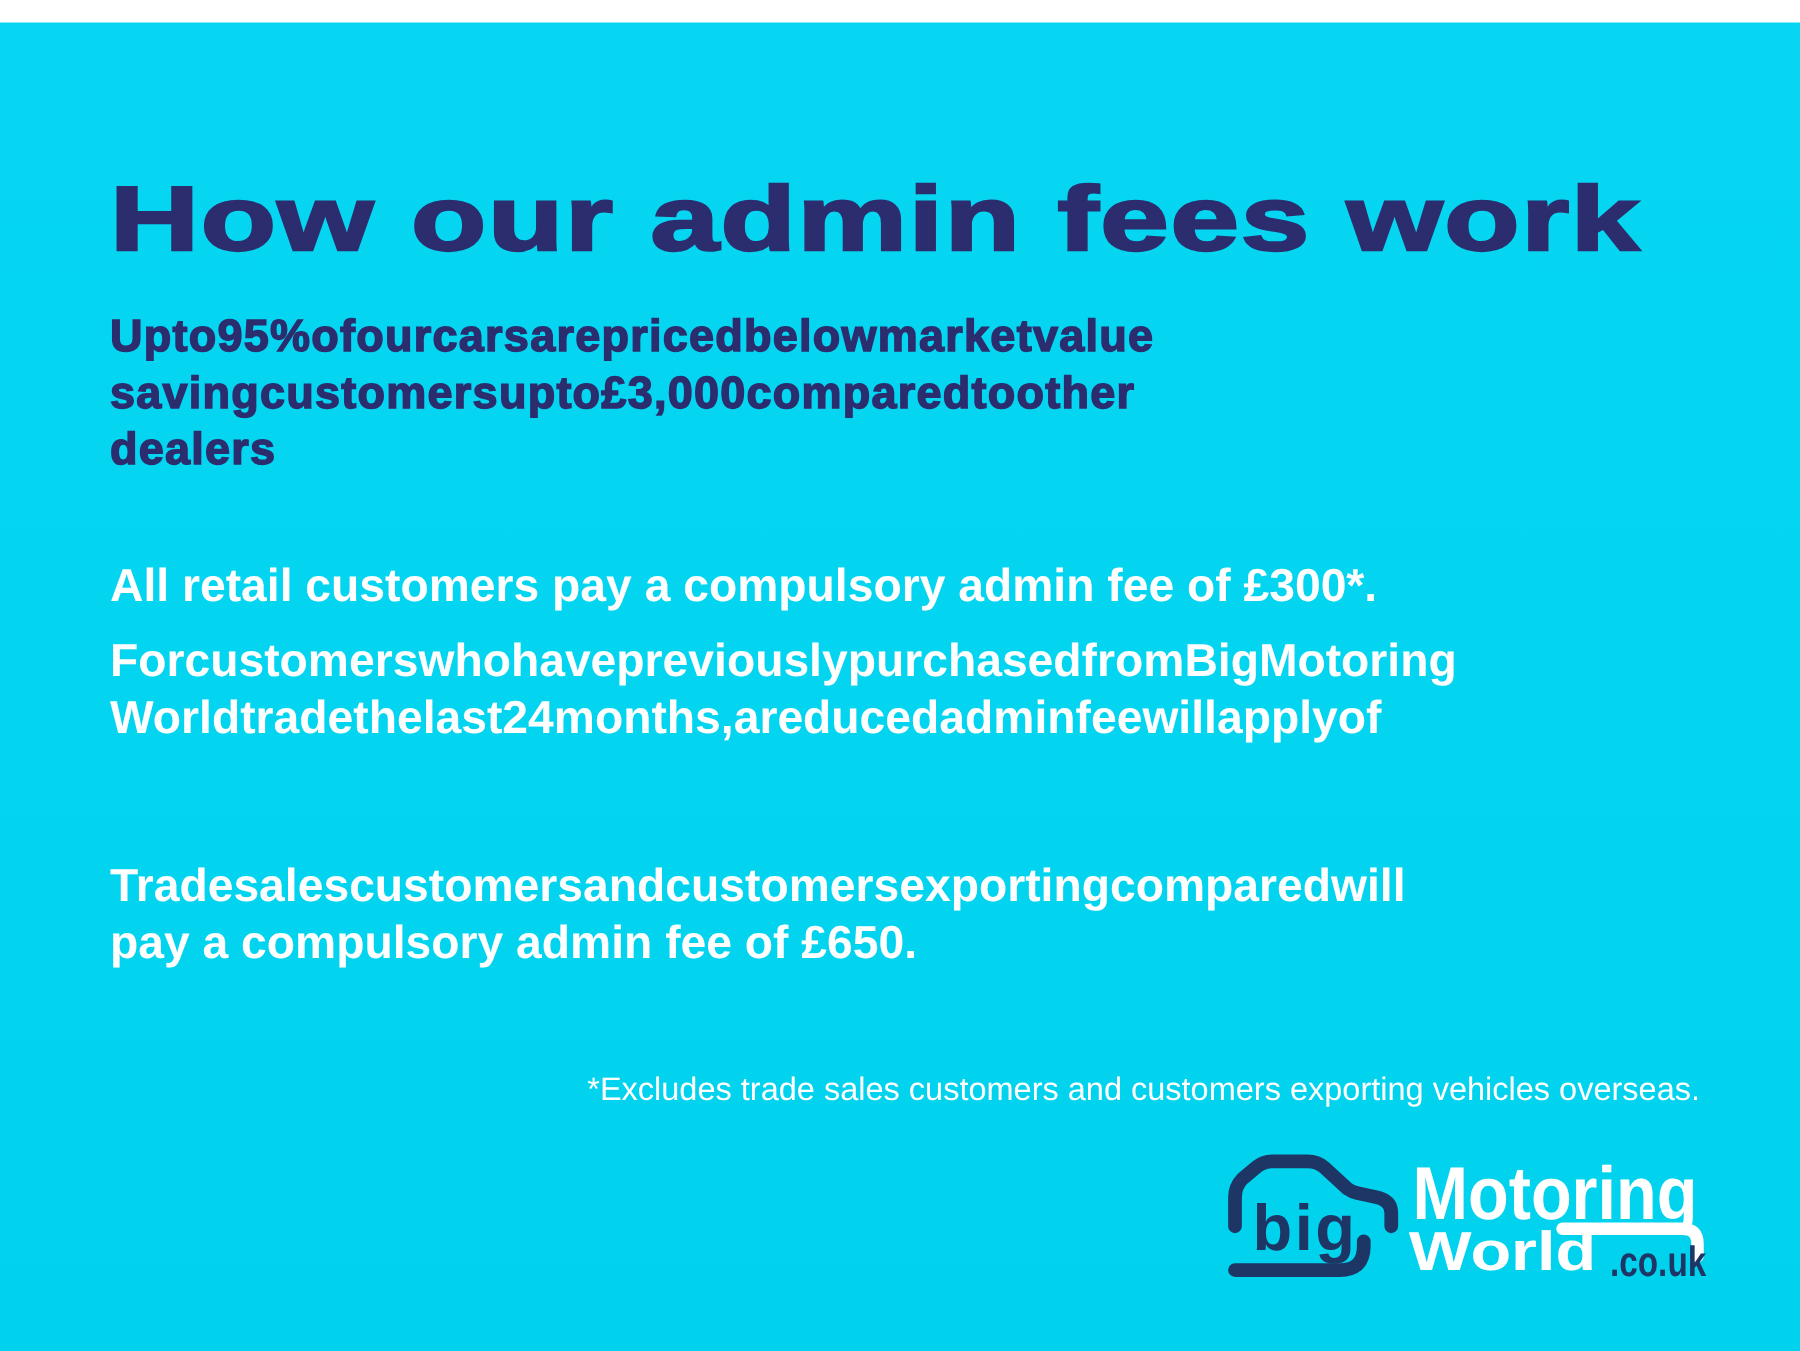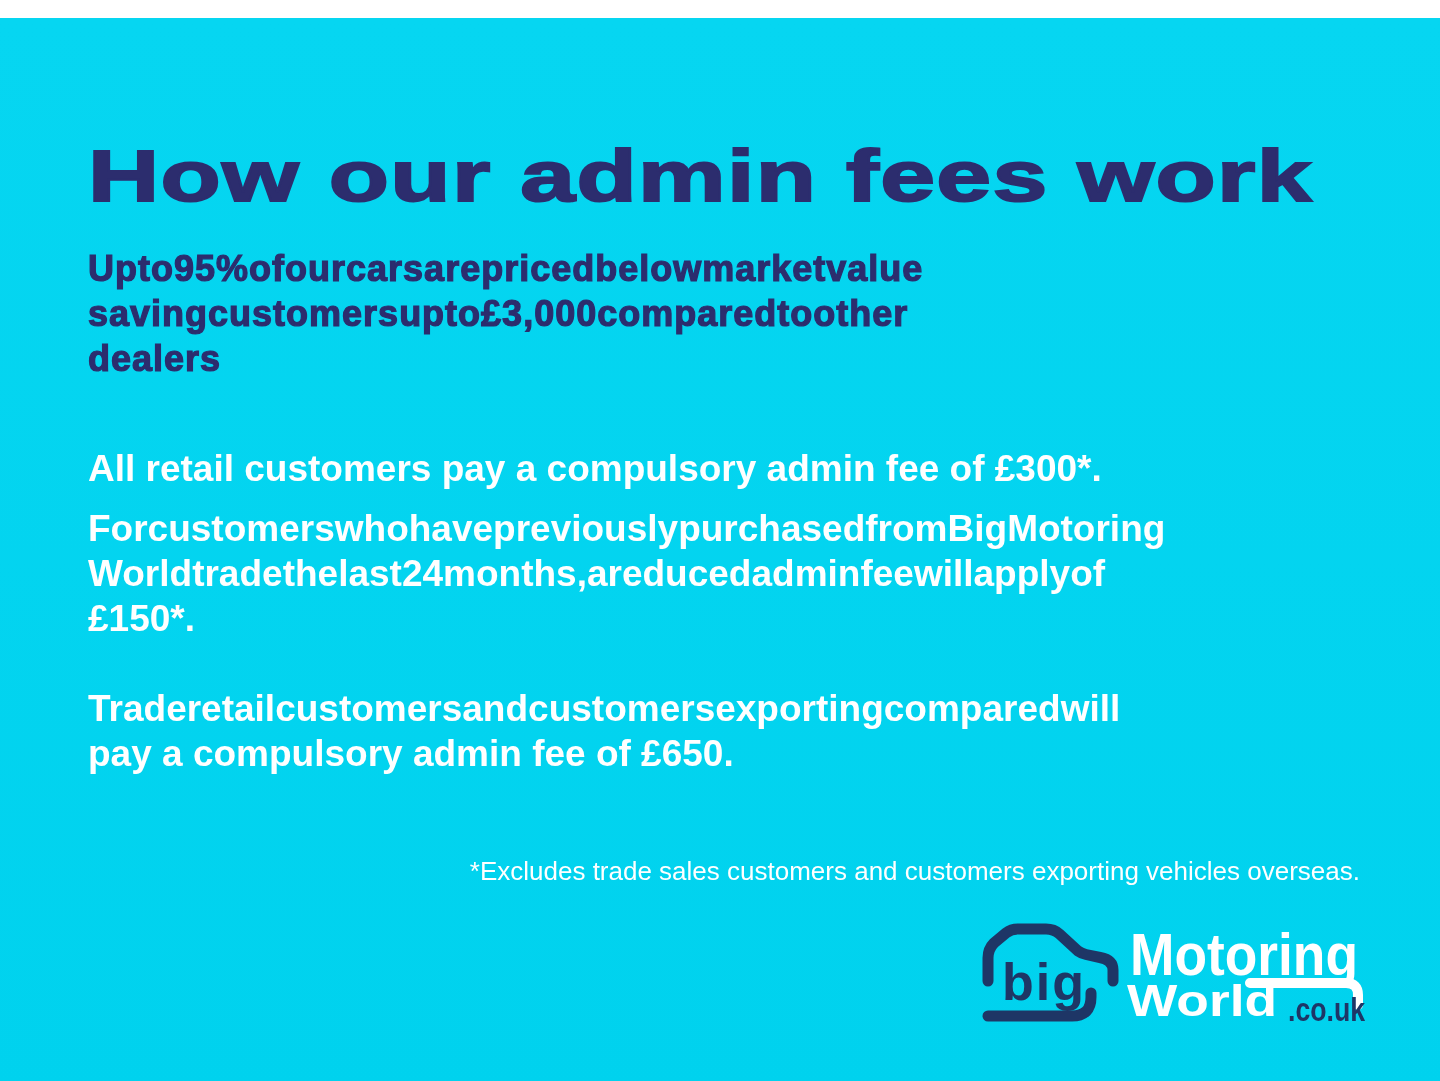--- a/index.html
+++ b/index.html
@@ -133,27 +133,26 @@
         <span>24</span>
         <span>months,</span>
         <span>a</span>
         <span>reduced</span>
         <span>admin</span>
         <span>fee</span>
         <span>will</span>
         <span>apply</span>
         <span>of</span>
       </span>
-    <span class="line">£150*.</span>
   </div>
 
   <div class="bodytext para-trade">
     <span class="line stretch">
         <span>Trade</span>
-        <span>retail</span>
+        <span>sales</span>
         <span>customers</span>
         <span>and</span>
         <span>customers</span>
         <span>exporting</span>
         <span>compared</span>
         <span>will</span>
       </span>
     <span class="line">pay a compulsory admin fee of £650.</span>
   </div>
 

